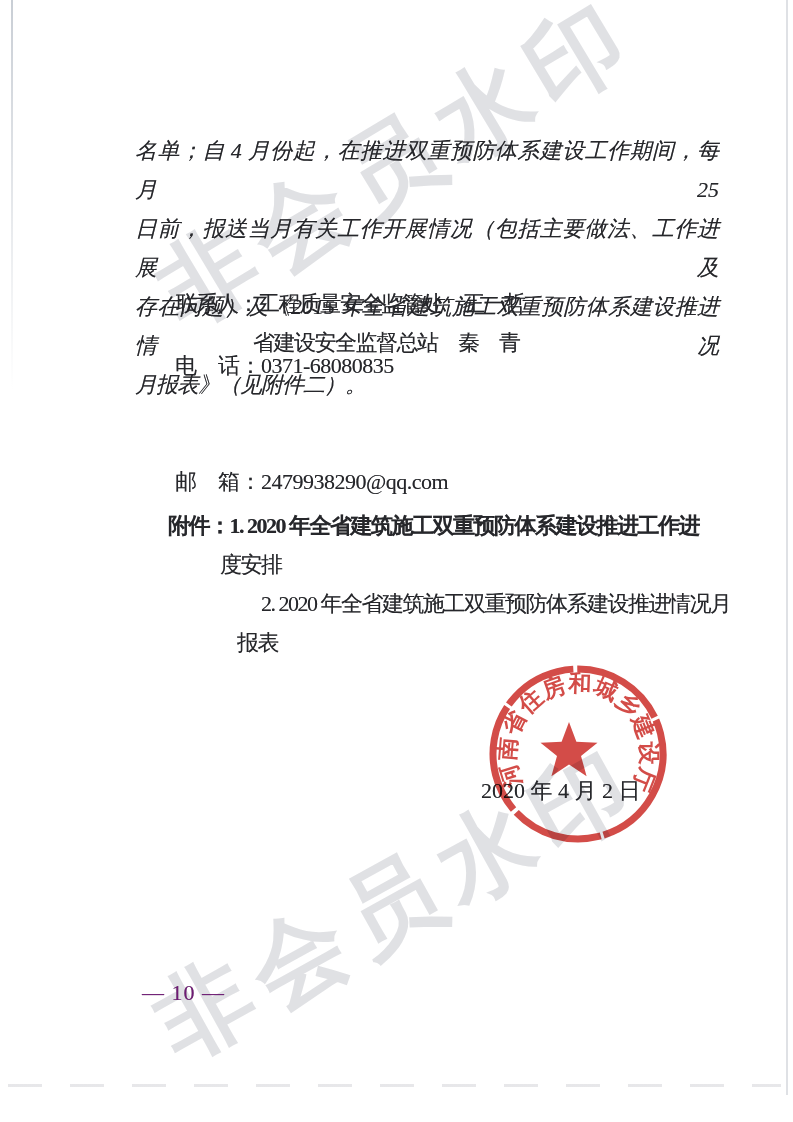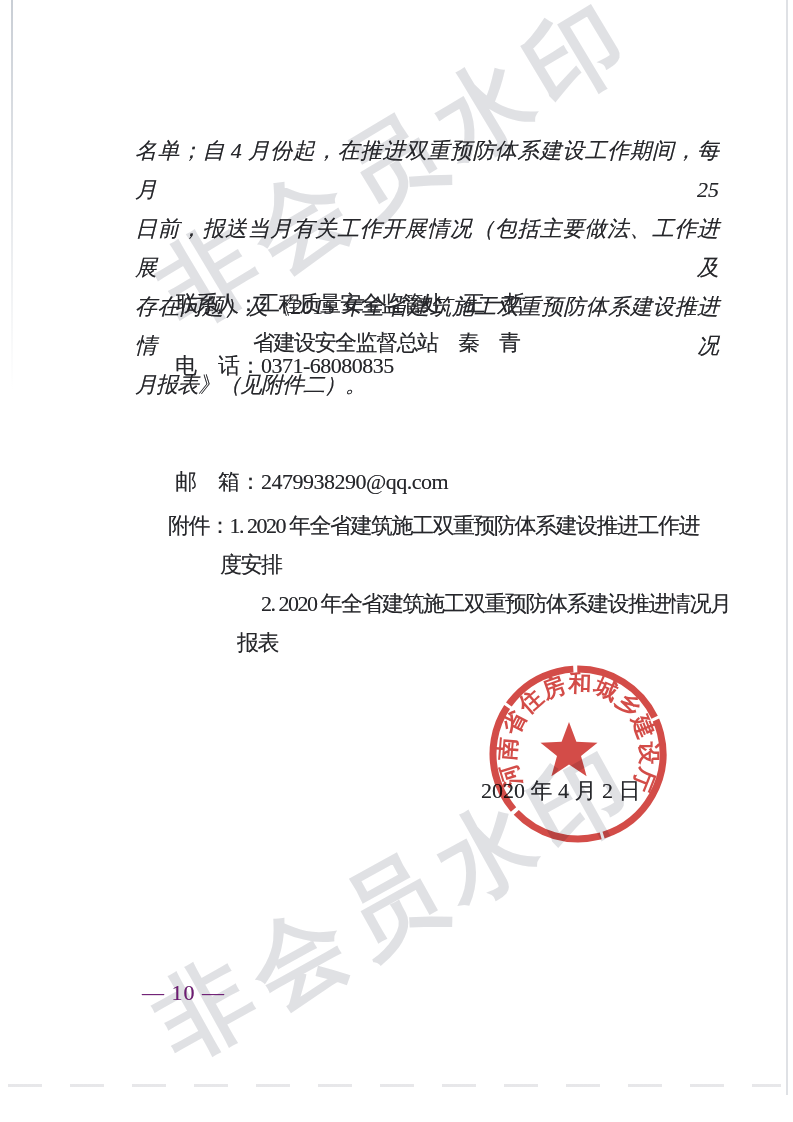--- a/index.html
+++ b/index.html
@@ -71,21 +71,21 @@
   .cjk  { letter-spacing: -1.5px; }
   .mix  { letter-spacing: -0.5px; }
   .num  { letter-spacing:  0.5px; }
 
   .contact-1 { left: 176px; top: 289px; }
   .contact-2 { left: 253px; top: 328px; text-align: right; }
   .contact-3 { left: 175px; top: 351px; }
   .contact-4 { left: 250px; top: 406px; }
   .contact-5 { left: 175px; top: 443px; margin-top: 24px; }
 
-  .attach-1 { left: 168px; top: 511px; }
+  .attach-1 { left: 168px; top: 511px; font-weight: bold; }
   .attach-2 { left: 220px; top: 550px; }
   .attach-3 { left: 221px; top: 589px; margin-left: 40px; }
   .attach-4 { left: 237px; top: 628px; }
 
   .doc-date { left: 481px; top: 776px; }
 
   .page-number {
     left: 142px; top: 978px;
     color: #701a75; letter-spacing: 1px;
   }

